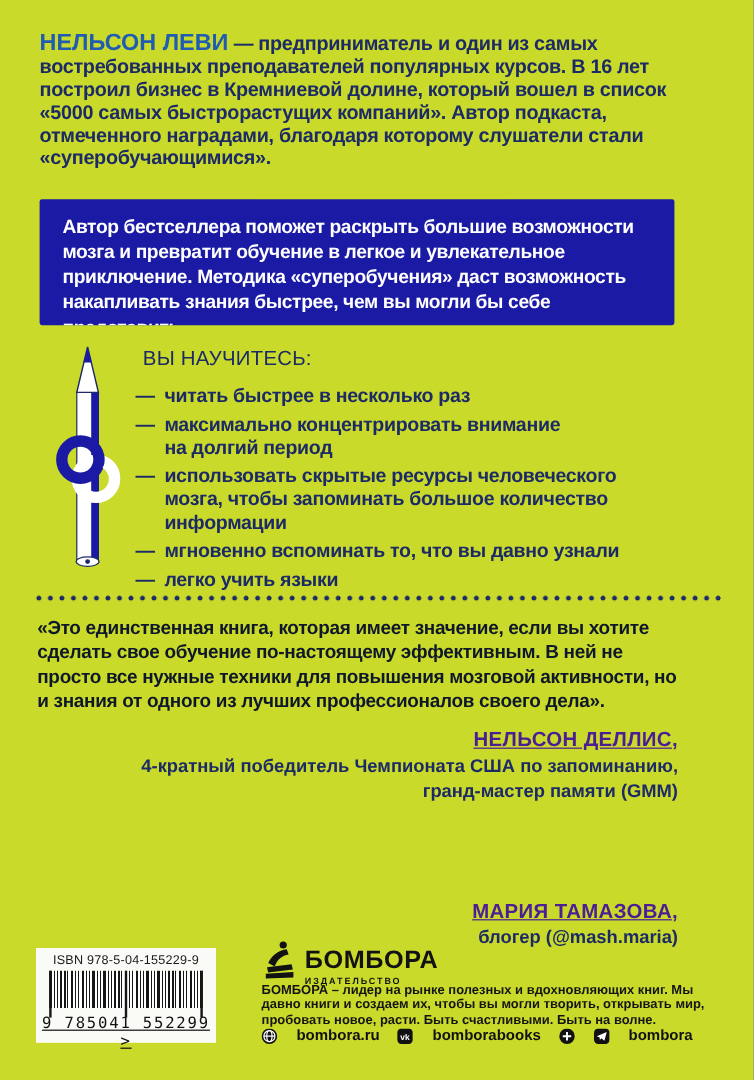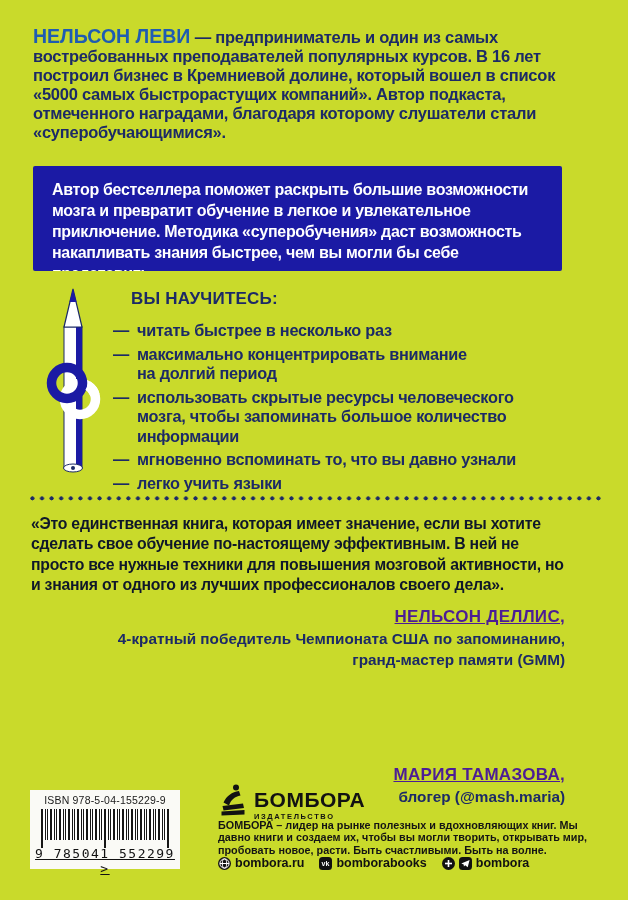--- a/index.html
+++ b/index.html
@@ -21,42 +21,42 @@
     position:absolute; left:33px; top:166px; width:529px; height:105px;
     box-sizing:border-box; background:#1b1aa4; border-radius:2px;
     padding:13px 18px 12px 19px;
     color:#ffffff; font-size:16px; line-height:21px; font-weight:700;
     letter-spacing:-0.3px; overflow:hidden;
   }
   
   .pencil{ position:absolute; left:42px; top:287px; width:62px; height:190px; }
   
   .learn{ position:absolute; left:113px; top:289px; width:462px; }
-  .learn-heading{ font-size:17px; font-weight:700; letter-spacing:0.2px; margin-left:18px; }
+  .learn-heading{ font-size:17px; font-weight:400; letter-spacing:0.2px; margin-left:6px; }
   .learn-list{ margin-top:12px; display:flex; flex-direction:column; gap:4px; }
   .learn-item{ display:flex; font-size:16.3px; line-height:19.5px; font-weight:700; letter-spacing:-0.25px; }
   .learn-dash{ width:24px; flex:none; }
   .learn-text{ white-space:pre-line; }
   
   .dots{
     position:absolute; left:30px; top:496px; width:572px; height:5px;
     background-image:radial-gradient(circle at 2.4px 2.4px,#1c2a66 1.8px,transparent 2.3px);
     background-size:9.6px 5px; background-repeat:repeat-x;
   }
   
   .quote{
     position:absolute; left:31px; width:541px; margin:0;
     font-size:15.8px; line-height:20.3px; font-weight:700; letter-spacing:-0.25px;
     color:#0f172a;
   }
   .q1{ top:514px; }
   .q2{ top:678px; }
   .attrib{ position:absolute; right:63px; left:60px; text-align:right; color:#1c2a66; }
   #attrib1{ top:607px; }
-  #attrib2{ top:750px;margin-top:15px; }
+  #attrib2{ top:750px; }
   .attrib-name{ font-size:17px; font-weight:700; color:#4c1d95; letter-spacing:0.3px;text-decoration:underline; }
   .attrib-cred{ font-size:15.3px; line-height:19px; font-weight:700; margin-top:2px; }
   
   .barcode{
     position:absolute; left:30px; top:790px; width:150px; height:79px;
     background:#fafaf6; box-sizing:border-box; padding-top:4px; text-align:center;
   }
   .barcode-isbn{ font-size:10.5px; font-weight:400; color:#1a1a1a; letter-spacing:0.2px; }
   .barcode-bars{
     position:relative; width:128px; height:31px; margin:3px auto 0;
@@ -73,21 +73,21 @@
   
   .logo{ position:absolute; left:218px; top:783px; display:flex; align-items:flex-end; }
   .logo-text{ margin-left:6px; }
   .logo-name{ font-size:21px; font-weight:700; color:#121212; letter-spacing:0.5px; line-height:22px; }
   .logo-sub{ font-size:7.5px; font-weight:700; color:#121212; letter-spacing:1.6px; margin-top:1px; }
   .pub-desc{
     position:absolute; left:218px; top:819px; width:380px; margin:0;
     font-size:10.8px; line-height:12.4px; font-weight:700; color:#141414;
   }
   .socials{ position:absolute; left:218px; top:856px; display:flex; align-items:center; gap:15px; }
-  .social{ display:flex; align-items:center; gap:4px; font-size:12.5px; font-weight:700; color:#111; }
+  .social{ display:flex; align-items:center; gap:16px; font-size:12.5px; font-weight:700; color:#111; }
   .social svg{ display:block; }
 </style>
 </head>
 <body>
 
 <div class="cover">
 
   <p class="intro"><span class="intro-name">НЕЛЬСОН ЛЕВИ</span> <span>— предприниматель и один из самых востребованных преподавателей популярных курсов. В 16 лет построил бизнес в Кремниевой долине, который вошел в список «5000 самых быстрорастущих компаний». Автор подкаста, отмеченного наградами, благодаря которому слушатели стали «суперобучающимися».</span></p>
 
   <div class="bluebox">

